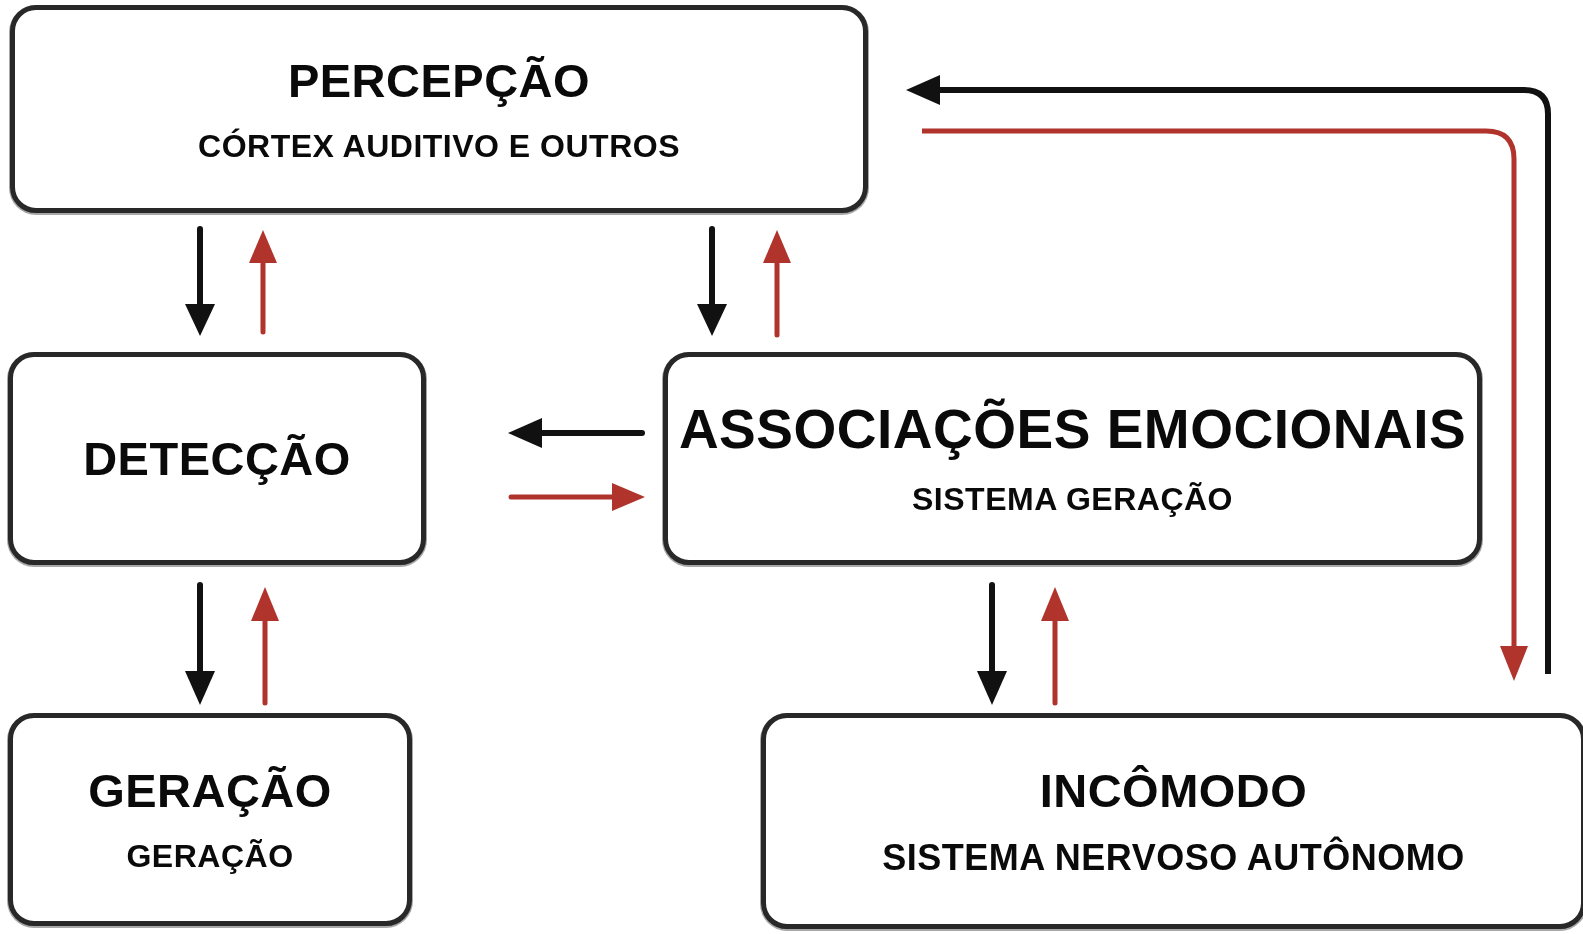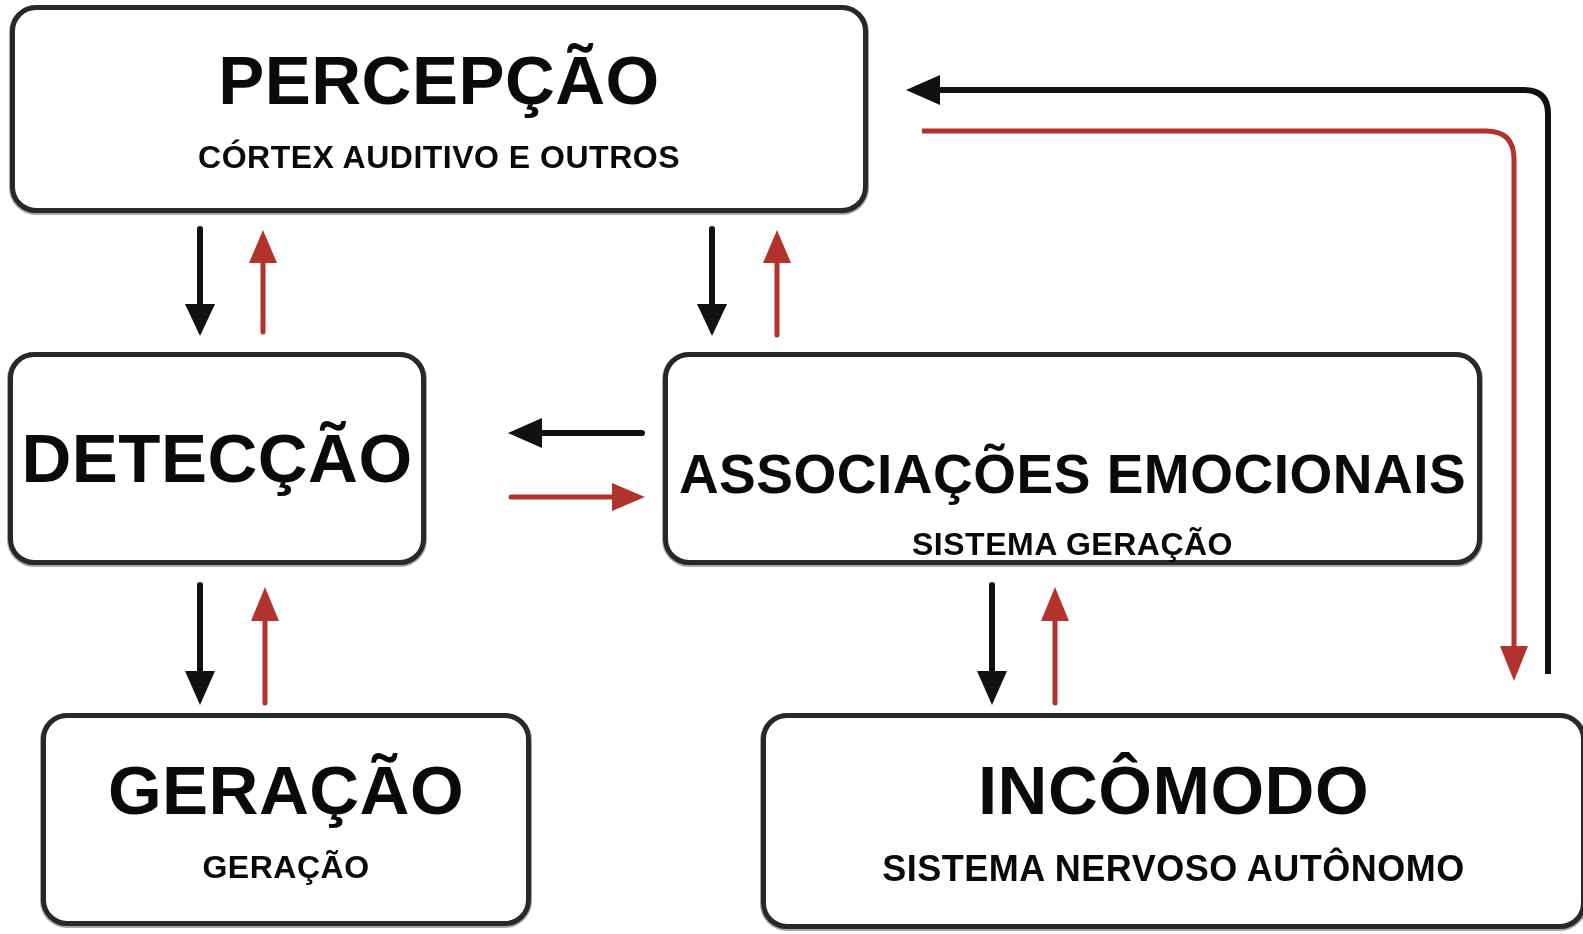--- a/index.html
+++ b/index.html
@@ -22,40 +22,40 @@
     border: 5px solid var(--c-border, #282828);
     border-radius: 26px;
     box-shadow: 0 1px 0 1px rgba(60,60,60,0.45);
     display: flex;
     flex-direction: column;
     align-items: center;
     justify-content: center;
     text-align: center;
   }
   .node .title {
-    font-size: 69px;
+    font-size: 47px;
     font-weight: 700;
     color: var(--c-text, #0a0a0a);
     line-height: 1.0;
     letter-spacing: 0.5px;
     white-space: nowrap;
   }
   .node .subtitle {
     font-size: 32px;
     font-weight: 700;
     color: var(--c-text, #0a0a0a);
     line-height: 1.0;
     letter-spacing: 0.5px;
     margin-top: 26px;
     white-space: nowrap;
   }
   #node-percepcao   { left: 10px;  top: 5px;   width: 858px; height: 208px; }
   #node-deteccao    { left: 8px;   top: 352px; width: 418px; height: 213px; }
-  #node-associacoes { left: 663px; top: 352px; width: 819px; height: 213px; justify-content: flex-end; }
-  #node-geracao     { left: 8px;   top: 713px; width: 490px; height: 213px; margin-left: 33px; }
+  #node-associacoes { left: 663px; top: 352px; width: 819px; height: 213px; }
+  #node-geracao     { left: 8px;   top: 713px; width: 404px; height: 213px; }
   #node-incomodo    { left: 745px; top: 713px; width: 825px; height: 216px; margin-left: 16px; }
   #node-associacoes .title { font-size: 55px; }
   #node-incomodo .subtitle { font-size: 36px; }
 
   svg.arrow-layer {
     position: absolute;
     left: 0; top: 0;
     width: 1583px; height: 934px;
     pointer-events: none;
   }

